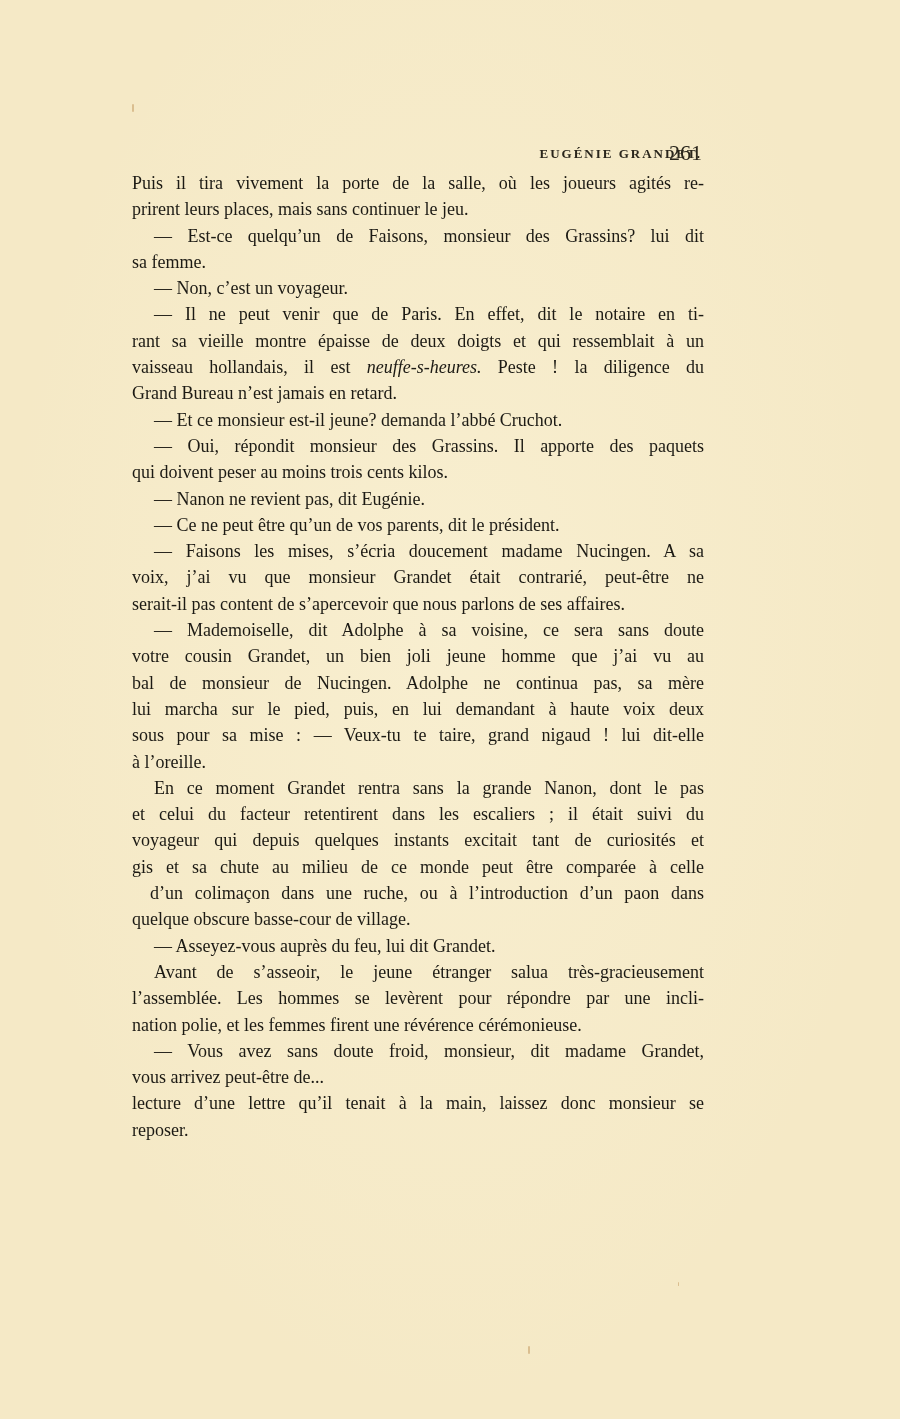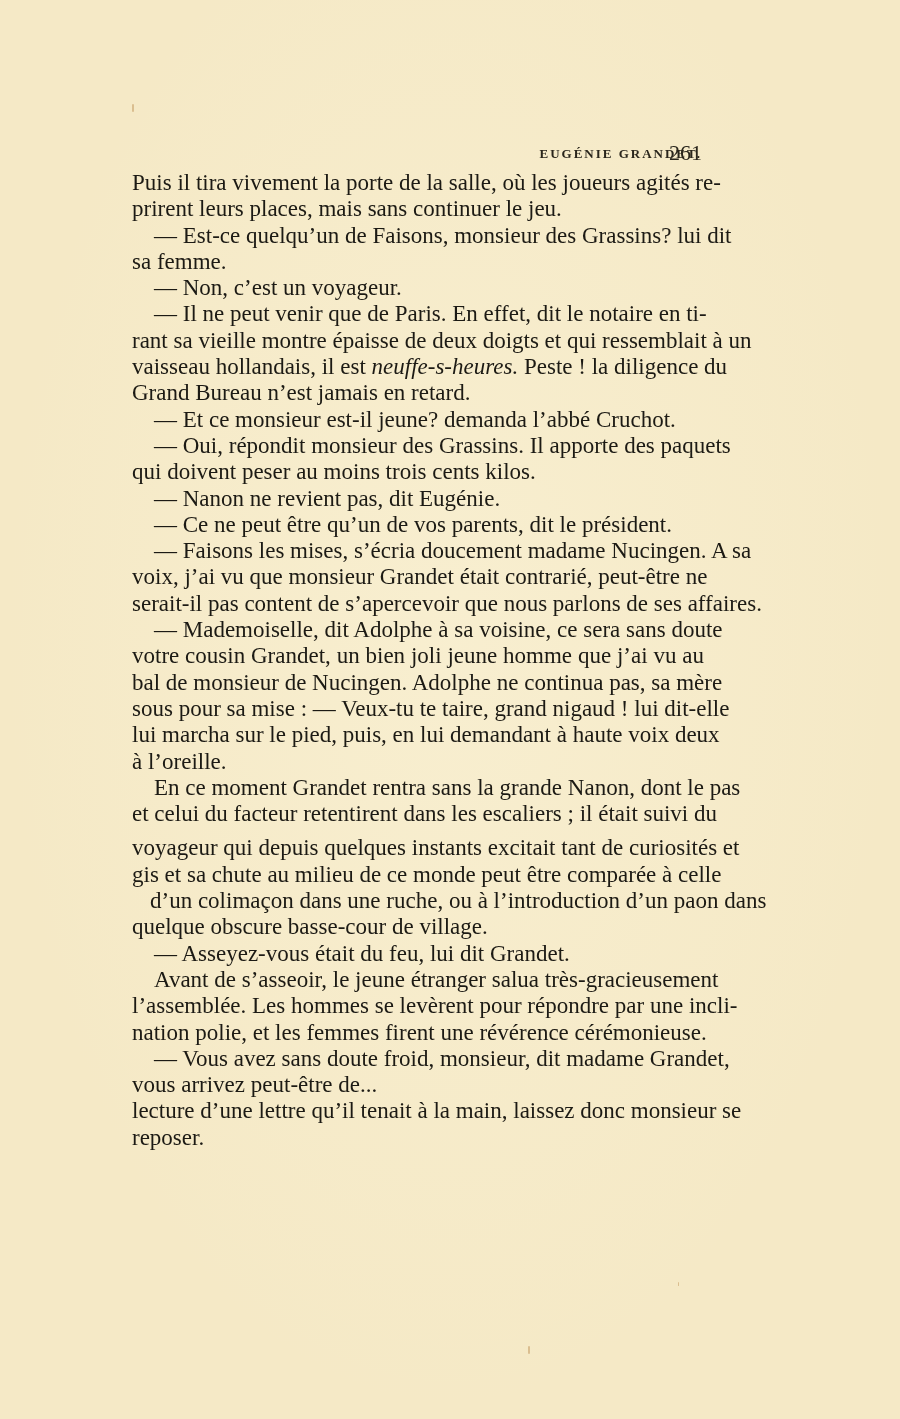--- a/index.html
+++ b/index.html
@@ -52,21 +52,21 @@
     .text-block {
       position: absolute;
       top: 170px;
       left: 132px;
       width: 572px;
     }
     .line {
       display: block;
       height: 26.3px;
       line-height: 26.3px;
-      font-size: 23px;
+      font-size: 18px;
       white-space: nowrap;
       text-align: justify;
       text-align-last: justify;
       transform-origin: left center;
     }
     .line.last {
       text-align-last: left;
     }
     .line.indent {
       padding-left: 22px;
@@ -107,30 +107,30 @@
       <div class="line indent" style="white-space: nowrap;">— Oui, répondit monsieur des Grassins. Il apporte des paquets</div>
       <div class="line last" style="white-space: nowrap;">qui doivent peser au moins trois cents kilos.</div>
       <div class="line indent last" style="white-space: nowrap;">— Nanon ne revient pas, dit Eugénie.</div>
       <div class="line indent last" style="white-space: nowrap;">— Ce ne peut être qu’un de vos parents, dit le président.</div>
       <div class="line indent" style="white-space: nowrap;">— Faisons les mises, s’écria doucement madame Nucingen. A sa</div>
       <div class="line" style="white-space: nowrap;">voix, j’ai vu que monsieur Grandet était contrarié, peut-être ne</div>
       <div class="line last" style="white-space: nowrap;">serait-il pas content de s’apercevoir que nous parlons de ses affaires.</div>
       <div class="line indent" style="white-space: nowrap;">— Mademoiselle, dit Adolphe à sa voisine, ce sera sans doute</div>
       <div class="line" style="white-space: nowrap;">votre cousin Grandet, un bien joli jeune homme que j’ai vu au</div>
       <div class="line" style="white-space: nowrap;">bal de monsieur de Nucingen. Adolphe ne continua pas, sa mère</div>
+      <div class="line" style="white-space: nowrap;">lui marcha sur le pied, puis, en lui demandant à haute voix deux</div>
       <div class="line" style="white-space: nowrap;">sous pour sa mise : — Veux-tu te taire, grand nigaud ! lui dit-elle</div>
-      <div class="line" style="white-space: nowrap;">lui marcha sur le pied, puis, en lui demandant à haute voix deux</div>
       <div class="line last" style="white-space: nowrap;">à l’oreille.</div>
       <div class="line indent" style="white-space: nowrap;">En ce moment Grandet rentra sans la grande Nanon, dont le pas</div>
       <div class="line" style="white-space: nowrap;">et celui du facteur retentirent dans les escaliers ; il était suivi du</div>
-      <div class="line" style="white-space: nowrap; margin-top: 8px;">voyageur qui depuis quelques instants excitait tant de curiosités et</div>
+      <div class="line" style="white-space: nowrap;">voyageur qui depuis quelques instants excitait tant de curiosités et</div>
       <div class="line" style="white-space: nowrap;">gis et sa chute au milieu de ce monde peut être comparée à celle</div>
       <div class="line" style="white-space: nowrap; margin-left: 18px;">d’un colimaçon dans une ruche, ou à l’introduction d’un paon dans</div>
       <div class="line last" style="white-space: nowrap;">quelque obscure basse-cour de village.</div>
-      <div class="line indent last" style="white-space: nowrap;">— Asseyez-vous était du feu, lui dit Grandet.</div>
+      <div class="line indent last" style="white-space: nowrap;">— Asseyez-vous auprès du feu, lui dit Grandet.</div>
       <div class="line indent" style="white-space: nowrap;">Avant de s’asseoir, le jeune étranger salua très-gracieusement</div>
       <div class="line" style="white-space: nowrap;">l’assemblée. Les hommes se levèrent pour répondre par une incli-</div>
       <div class="line last" style="white-space: nowrap;">nation polie, et les femmes firent une révérence cérémonieuse.</div>
       <div class="line indent" style="white-space: nowrap;">— Vous avez sans doute froid, monsieur, dit madame Grandet,</div>
       <div class="line last" style="white-space: nowrap;">vous arrivez peut-être de...</div>
       <div class="line" style="white-space: nowrap;">lecture d’une lettre qu’il tenait à la main, laissez donc monsieur se</div>
       <div class="line last" style="white-space: nowrap;">reposer.</div>
     </div>
 
   <div class="speck" style="left:132px;top:104px;"></div>

